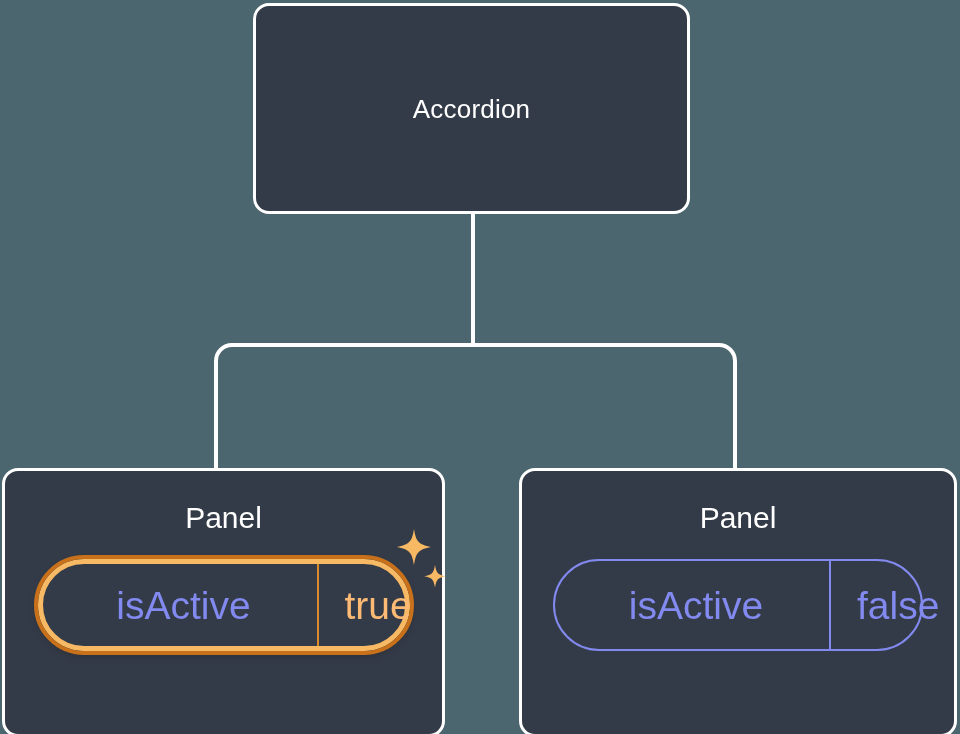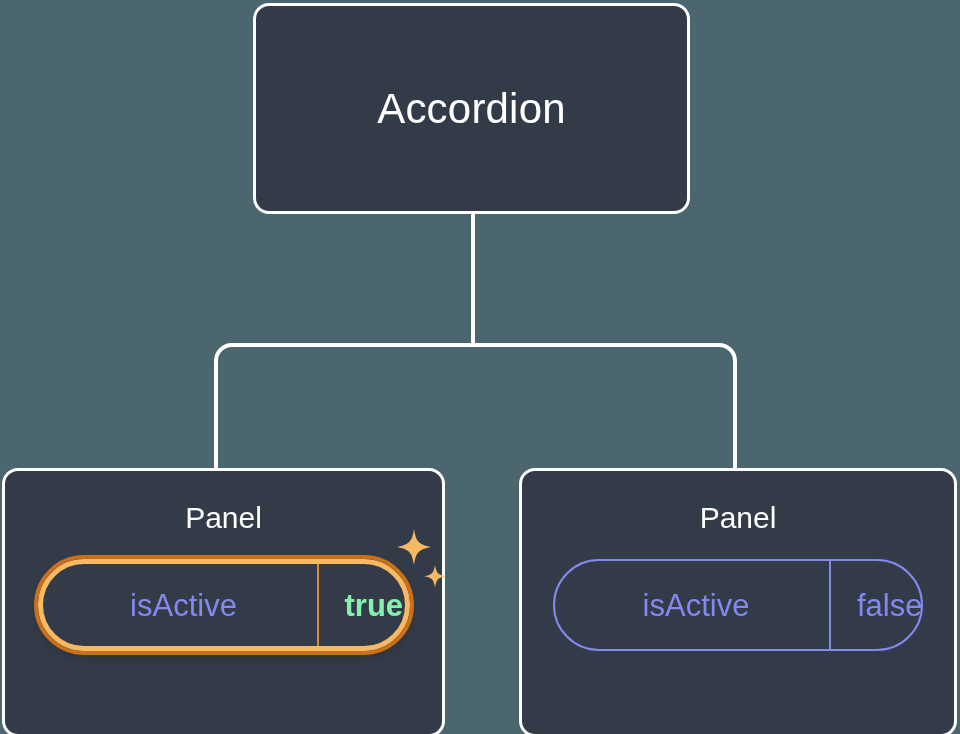--- a/index.html
+++ b/index.html
@@ -46,21 +46,21 @@
   .node-root {
     left: 253px;
     top: 3px;
     width: 437px;
     height: 211px;
     justify-content: center;
   }
 
   .node-title-root {
     color: #ffffff;
-    font-size: 42px;
+    font-size: 26px;
     font-weight: 400;
     letter-spacing: 0.2px;
     line-height: 1;
   }
 
   .node-child {
     top: 468px;
     height: 269px;
     padding-top: 32px;
   }
@@ -86,21 +86,21 @@
     display: flex;
     align-items: stretch;
     border-radius: 999px;
     height: 92px;
   }
 
   .pill-cell {
     display: flex;
     align-items: center;
     justify-content: center;
-    font-size: 31px;
+    font-size: 39px;
     line-height: 1;
     white-space: nowrap;
   }
 
   .pill-key   { padding: 0 26px 0 34px; }
   .pill-value { padding: 0 34px 0 26px; }
 
   
   .pill-normal {
     border: 2px solid #8289ef;
@@ -115,22 +115,22 @@
     border: 5px solid #f7b964;
     outline: 4px solid #c8711a;
     outline-offset: 0px;
     width: 372px;
     box-shadow: 0 4px 10px rgba(0,0,0,0.28);
   }
   .pill-highlight .pill-key   { flex: 0 0 214px; color: #8289ef; font-weight: 400; }
   .pill-highlight .pill-value {
     flex: 1 1 auto;
     border-left: 2px solid #d98b2b;
-    color: #86efac;
-    font-weight: bold;
+    color: #fdba74;
+    font-weight: normal;
   }
 
   
   .sparkles {
     position: absolute;
     right: -44px;
     top: -34px;
     width: 64px;
     height: 74px;
     pointer-events: none;

